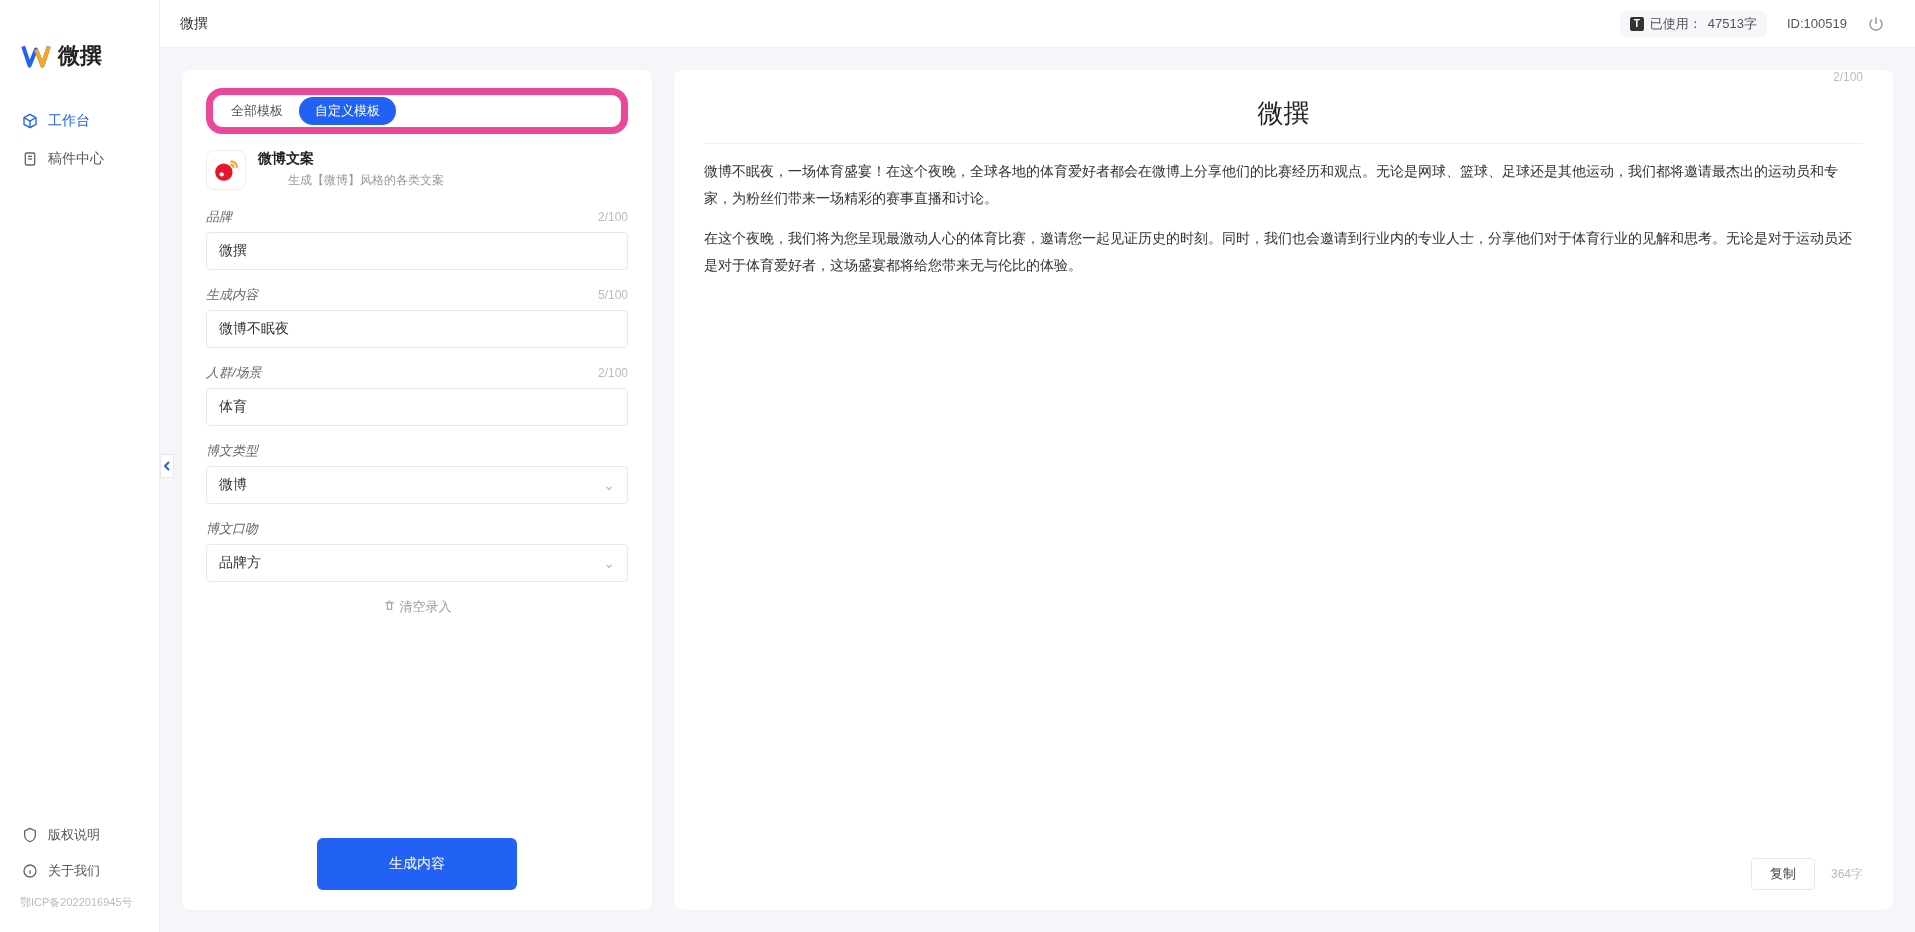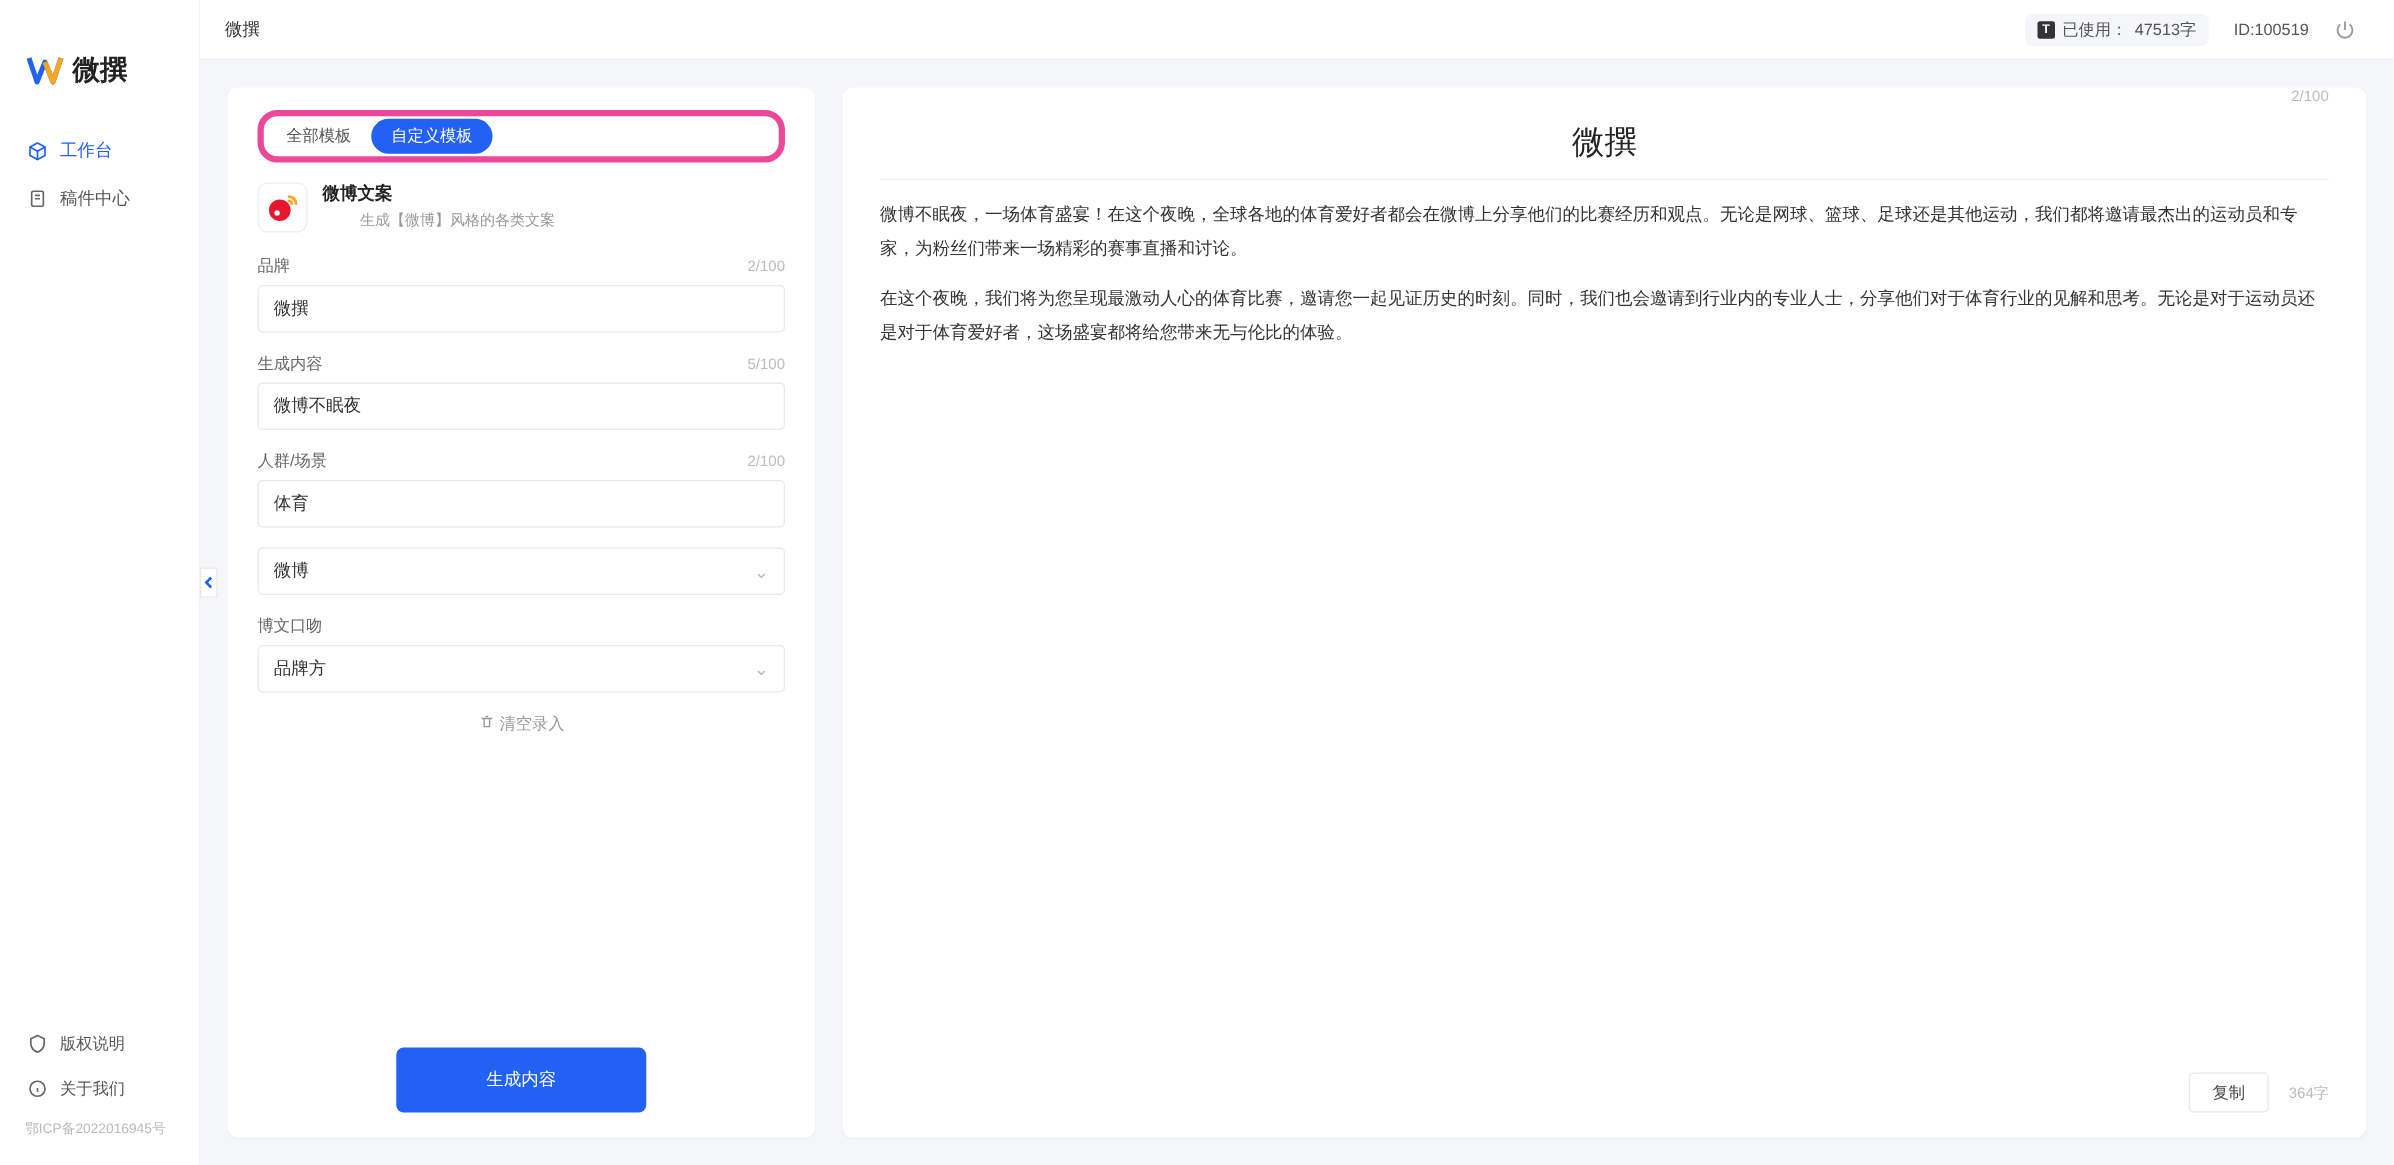--- a/index.html
+++ b/index.html
@@ -67,42 +67,42 @@
 .panel {
   background: #fff; border-radius: 8px;
   display: flex; flex-direction: column;
   box-shadow: 0 1px 2px rgba(0,0,0,0.03);
 }
 .panel-left { width: 470px; padding: 18px 24px 20px; }
 .panel-right { flex: 1; padding: 18px 30px 20px; }
 
 
 .tabs {
-  display: inline-flex; background: #fff; border: 5px solid #ec4899;
+  display: inline-flex; background: #fff; border: 7px solid #ec4899;
   border-radius: 16px; padding: 2px; margin-bottom: 16px;
 }
 .tab {
   padding: 5px 16px; border-radius: 14px; font-size: 13px;
   cursor: pointer; color: #555;
 }
 .tab.active { background: #2161f3; color: #fff; }
 
 
 .tpl-head { display: flex; gap: 12px; align-items: flex-start; margin-bottom: 18px; }
 .tpl-icon {
   width: 40px; height: 40px; border-radius: 8px; background: #fff;
   border: 1px solid #eee; display: flex; align-items: center; justify-content: center;
 }
 .tpl-title { font-size: 14px; font-weight: 600; color: #222; }
 .tpl-desc { font-size: 12px; color: #999; margin-top: 4px; margin-left: 30px; }
 
 
 .field { margin-bottom: 16px; }
 .field-row { display: flex; justify-content: space-between; align-items: center; margin-bottom: 6px; }
-.field-label { font-size: 13px; color: #666; }
+.field-label { font-size: 13px; color: #666; font-style: italic; }
 .field-count { font-size: 12px; color: #bbb; }
 .input, .select {
   width: 100%; height: 38px; border: 1px solid #e6e8ee;
   border-radius: 4px; padding: 0 12px; font-size: 14px;
   color: #333; background: #fff; outline: none;
 }
 .select {
   display: flex; align-items: center; justify-content: space-between;
   cursor: pointer;
 }
@@ -279,20 +279,23 @@
 
           <div class="field">
             <div class="field-row">
               <span class="field-label">人群/场景</span>
               <span class="field-count">2/100</span>
             </div>
             <input class="input" value="体育" style="">
           </div>
 
           <div class="field">
+            <div class="field-row">
+              <span class="field-label">博文类型</span>
+            </div>
             <div class="select">
               <span>微博</span>
               <span class="chevron">⌄</span>
             </div>
           </div>
 
           <div class="field">
             <div class="field-row">
               <span class="field-label">博文口吻</span>
             </div>

